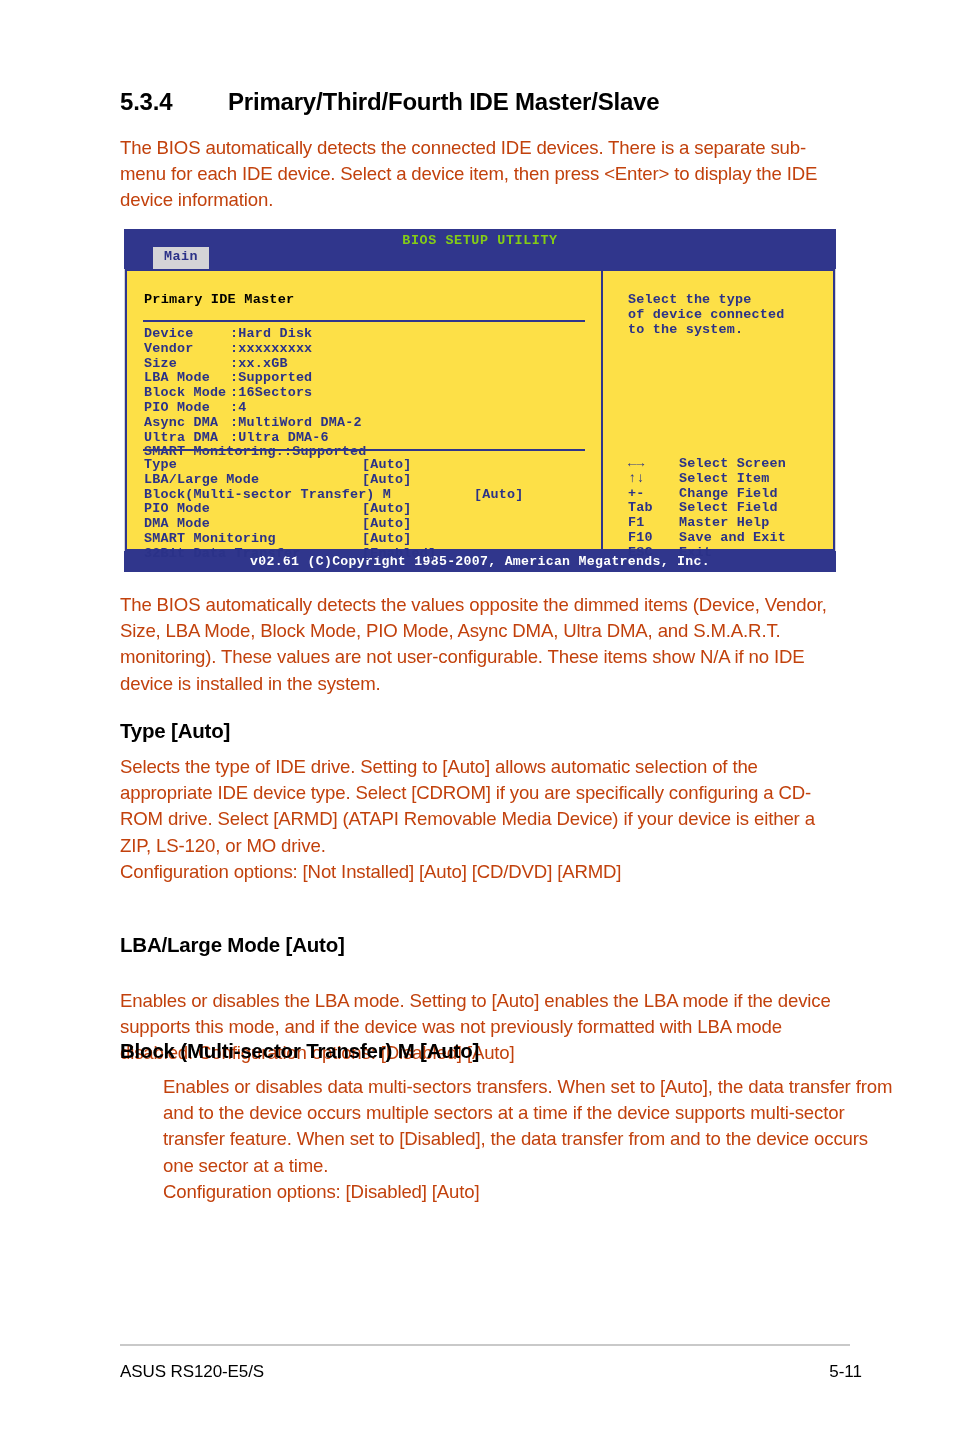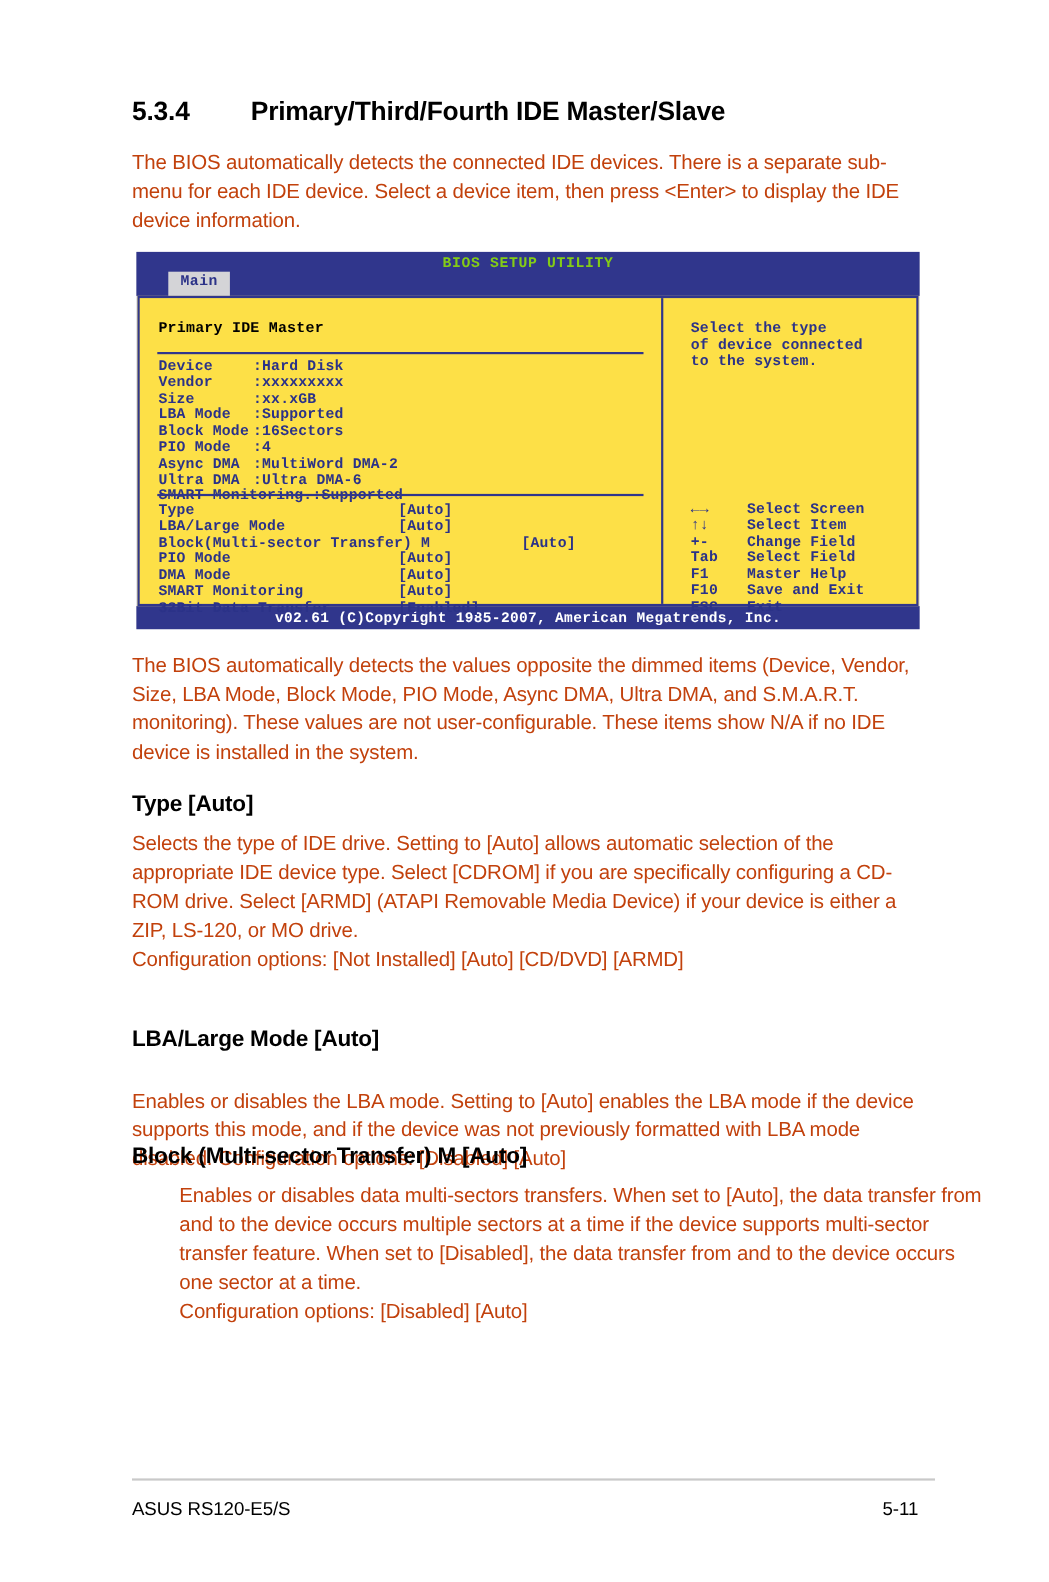--- a/index.html
+++ b/index.html
@@ -215,21 +215,21 @@
   }
   .foot-left {
     position: absolute;
     left: 120px;
     top: 1362px;
     font-size: 17px;
     letter-spacing: -0.1px;
   }
   .foot-right {
     position: absolute;
-    right: 119px;
+    right: 92px;
     top: 1362px;
     font-size: 17px;
     text-align: center;
   }
 </style>
 </head>
 <body>
 
 <div class="page">
 

